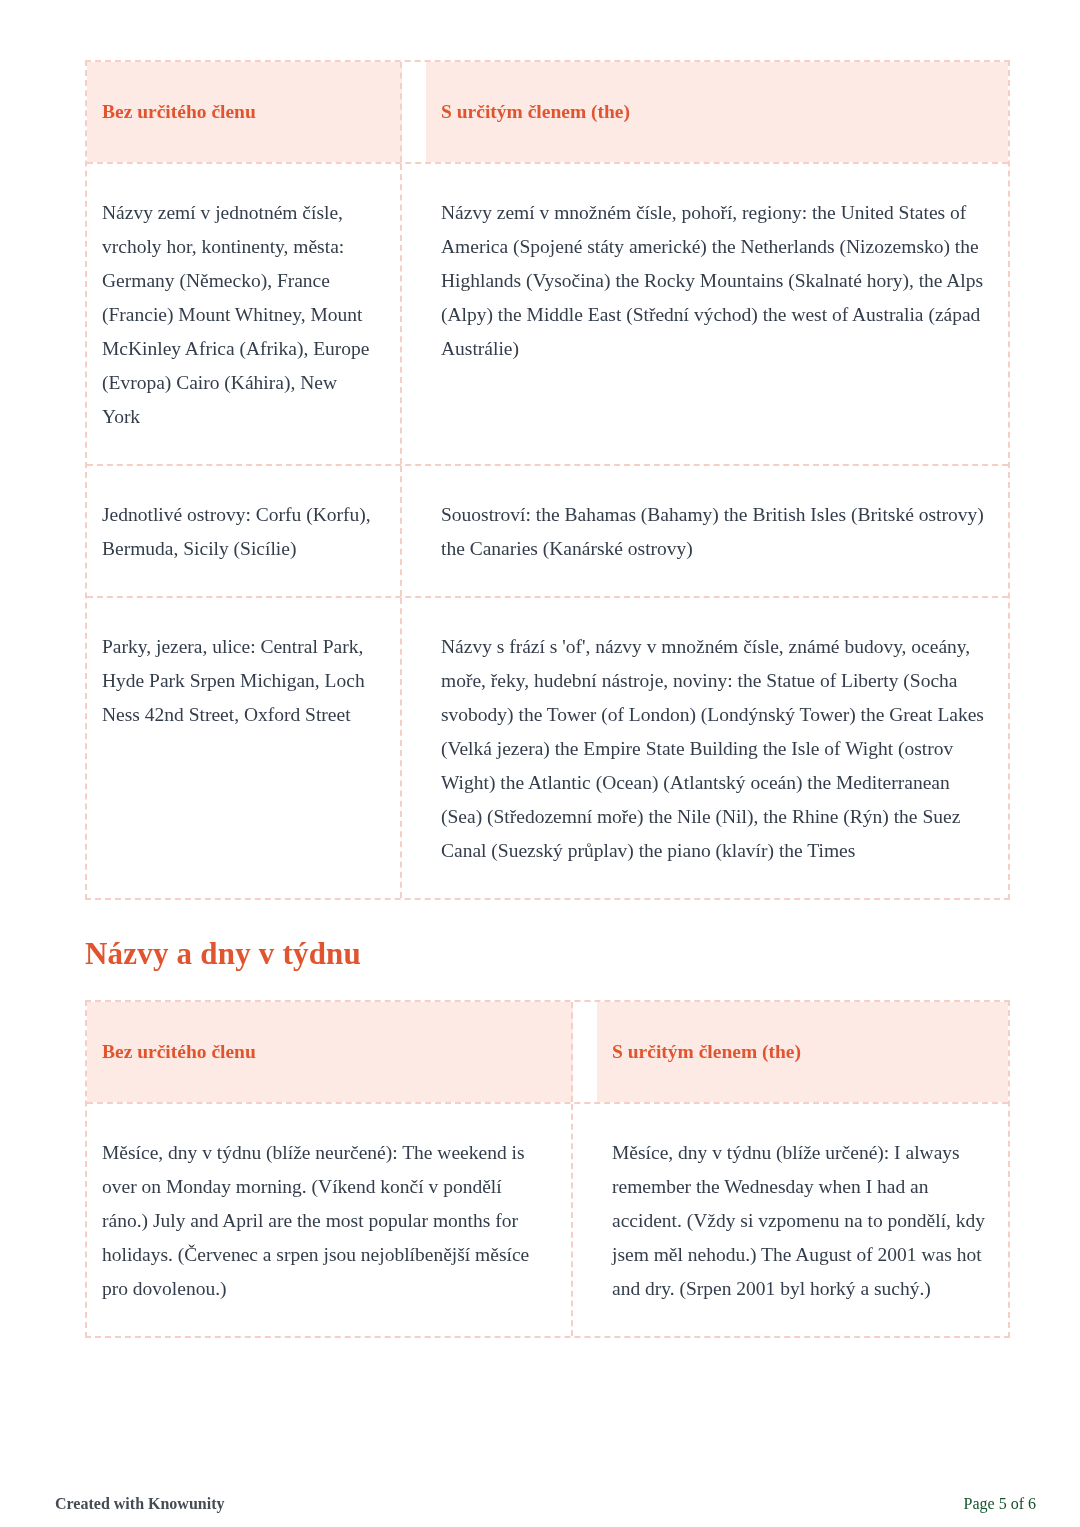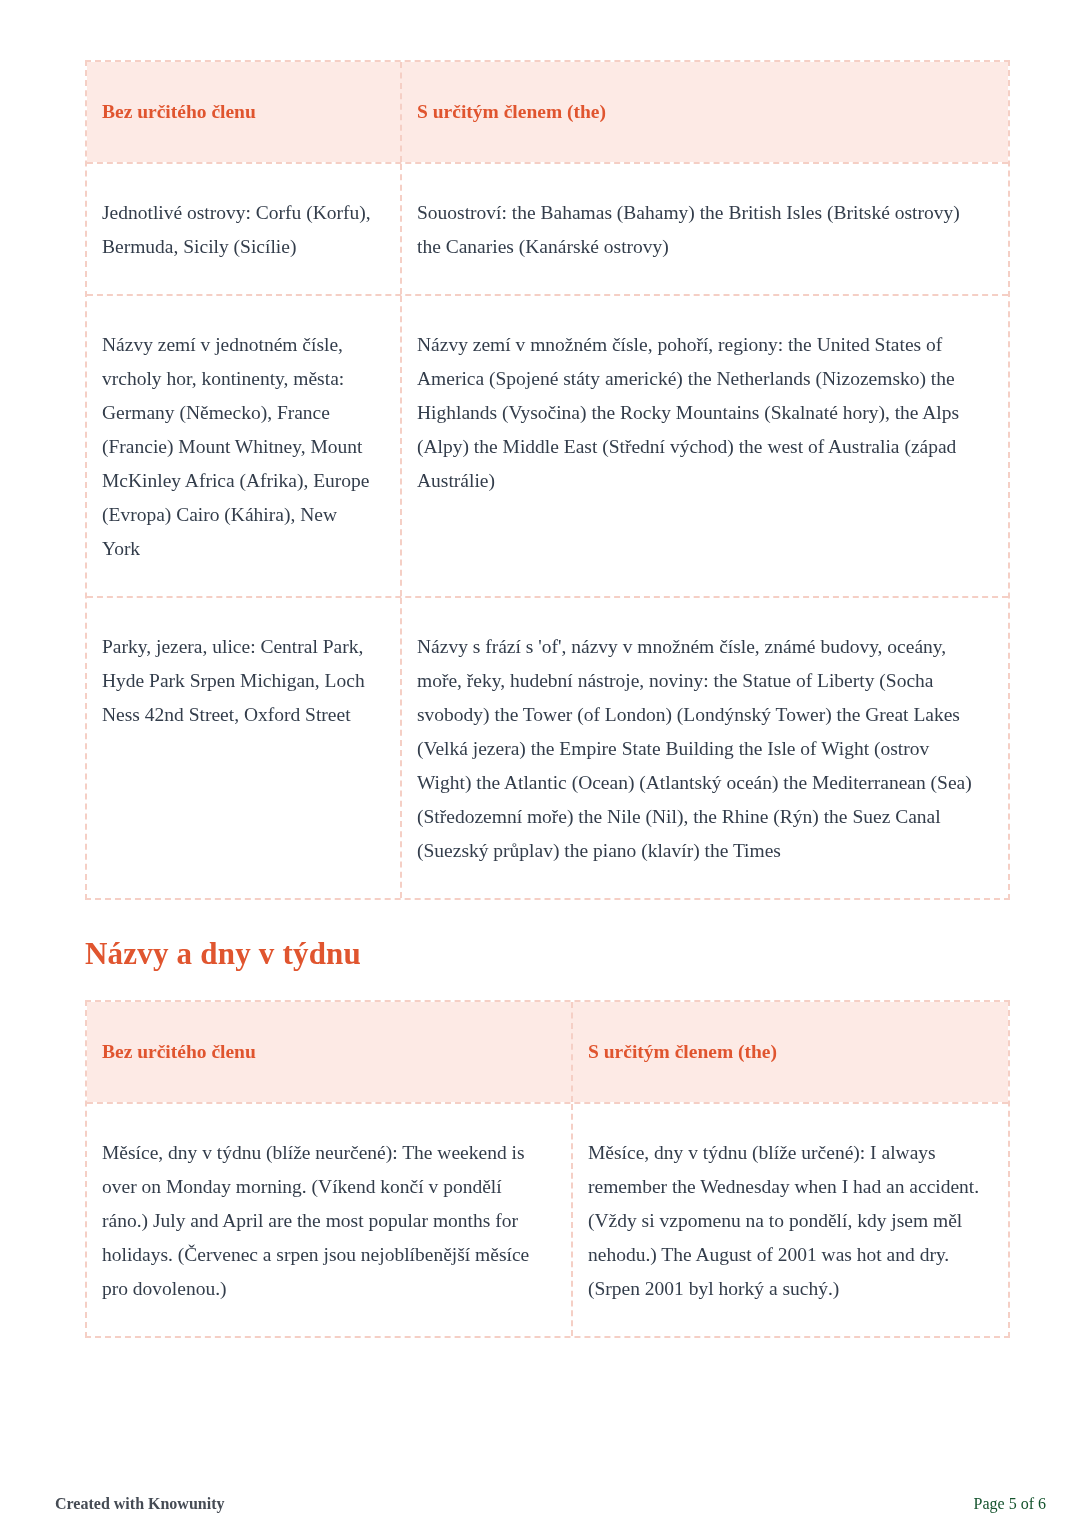--- a/index.html
+++ b/index.html
@@ -15,21 +15,21 @@
   .content {
     position: absolute;
     top: 60px;
     left: 85px;
     width: 925px;
   }
   .grammar-table {
     border: 2px dashed #f5cfc5;
     background: #ffffff;
   }
-  .t-row { display: grid; }
+  .t-row { display: grid; gap: 24px; }
   .t1 .t-row { grid-template-columns: 315px 1fr; }
   .t2 .t-row { grid-template-columns: 486px 1fr; }
   .t-row + .t-row { border-top: 2px dashed #f5cfc5; }
   .cell {
     padding: 32px 22px 30px 15px;
     font-size: 19.5px;
     line-height: 34px;
   }
   .cell.first { border-right: 2px dashed #f5cfc5; }
   .header-cell {
@@ -43,47 +43,47 @@
     font-size: 31px;
     font-weight: bold;
     color: #e0552f;
     margin: 36px 0 28px 0;
     letter-spacing: 0.2px;
   }
   .footer {
     position: absolute;
     bottom: 14px;
     left: 55px;
-    right: 34px;
+    right: 44px;
     display: flex;
     justify-content: space-between;
     align-items: baseline;
     font-size: 16px;
     color: #4d535c;
   }
   .footer .credit { font-weight: 600; color: #454b54; }
   .footer .pageno { color: #14532d; }
 </style>
 </head>
 <body>
 
 <div class="content">
 
   <section class="grammar-table t1">
     <div class="t-row">
       <div class="cell header-cell first">Bez určitého členu</div>
       <div class="cell header-cell">S určitým členem (the)</div>
     </div>
     <div class="t-row">
+      <div class="cell first">Názvy zemí v jednotném čísle, vrcholy hor, kontinenty, města: Germany (Německo), France (Francie) Mount Whitney, Mount McKinley Africa (Afrika), Europe (Evropa) Cairo (Káhira), New York</div>
+      <div class="cell">Názvy zemí v množném čísle, pohoří, regiony: the United States of America (Spojené státy americké) the Netherlands (Nizozemsko) the Highlands (Vysočina) the Rocky Mountains (Skalnaté hory), the Alps (Alpy) the Middle East (Střední východ) the west of Australia (západ Austrálie)</div>
+    </div>
+    <div class="t-row">
       <div class="cell first">Jednotlivé ostrovy: Corfu (Korfu), Bermuda, Sicily (Sicílie)</div>
       <div class="cell">Souostroví: the Bahamas (Bahamy) the British Isles (Britské ostrovy) the Canaries (Kanárské ostrovy)</div>
-    </div>
-    <div class="t-row">
-      <div class="cell first">Názvy zemí v jednotném čísle, vrcholy hor, kontinenty, města: Germany (Německo), France (Francie) Mount Whitney, Mount McKinley Africa (Afrika), Europe (Evropa) Cairo (Káhira), New York</div>
-      <div class="cell">Názvy zemí v množném čísle, pohoří, regiony: the United States of America (Spojené státy americké) the Netherlands (Nizozemsko) the Highlands (Vysočina) the Rocky Mountains (Skalnaté hory), the Alps (Alpy) the Middle East (Střední východ) the west of Australia (západ Austrálie)</div>
     </div>
     <div class="t-row">
       <div class="cell first">Parky, jezera, ulice: Central Park, Hyde Park Srpen Michigan, Loch Ness 42nd Street, Oxford Street</div>
       <div class="cell">Názvy s frází s 'of', názvy v množném čísle, známé budovy, oceány, moře, řeky, hudební nástroje, noviny: the Statue of Liberty (Socha svobody) the Tower (of London) (Londýnský Tower) the Great Lakes (Velká jezera) the Empire State Building the Isle of Wight (ostrov Wight) the Atlantic (Ocean) (Atlantský oceán) the Mediterranean (Sea) (Středozemní moře) the Nile (Nil), the Rhine (Rýn) the Suez Canal (Suezský průplav) the piano (klavír) the Times</div>
     </div>
   </section>
 
   <h2 class="section-heading">Názvy a dny v týdnu</h2>
 
   <section class="grammar-table t2">

